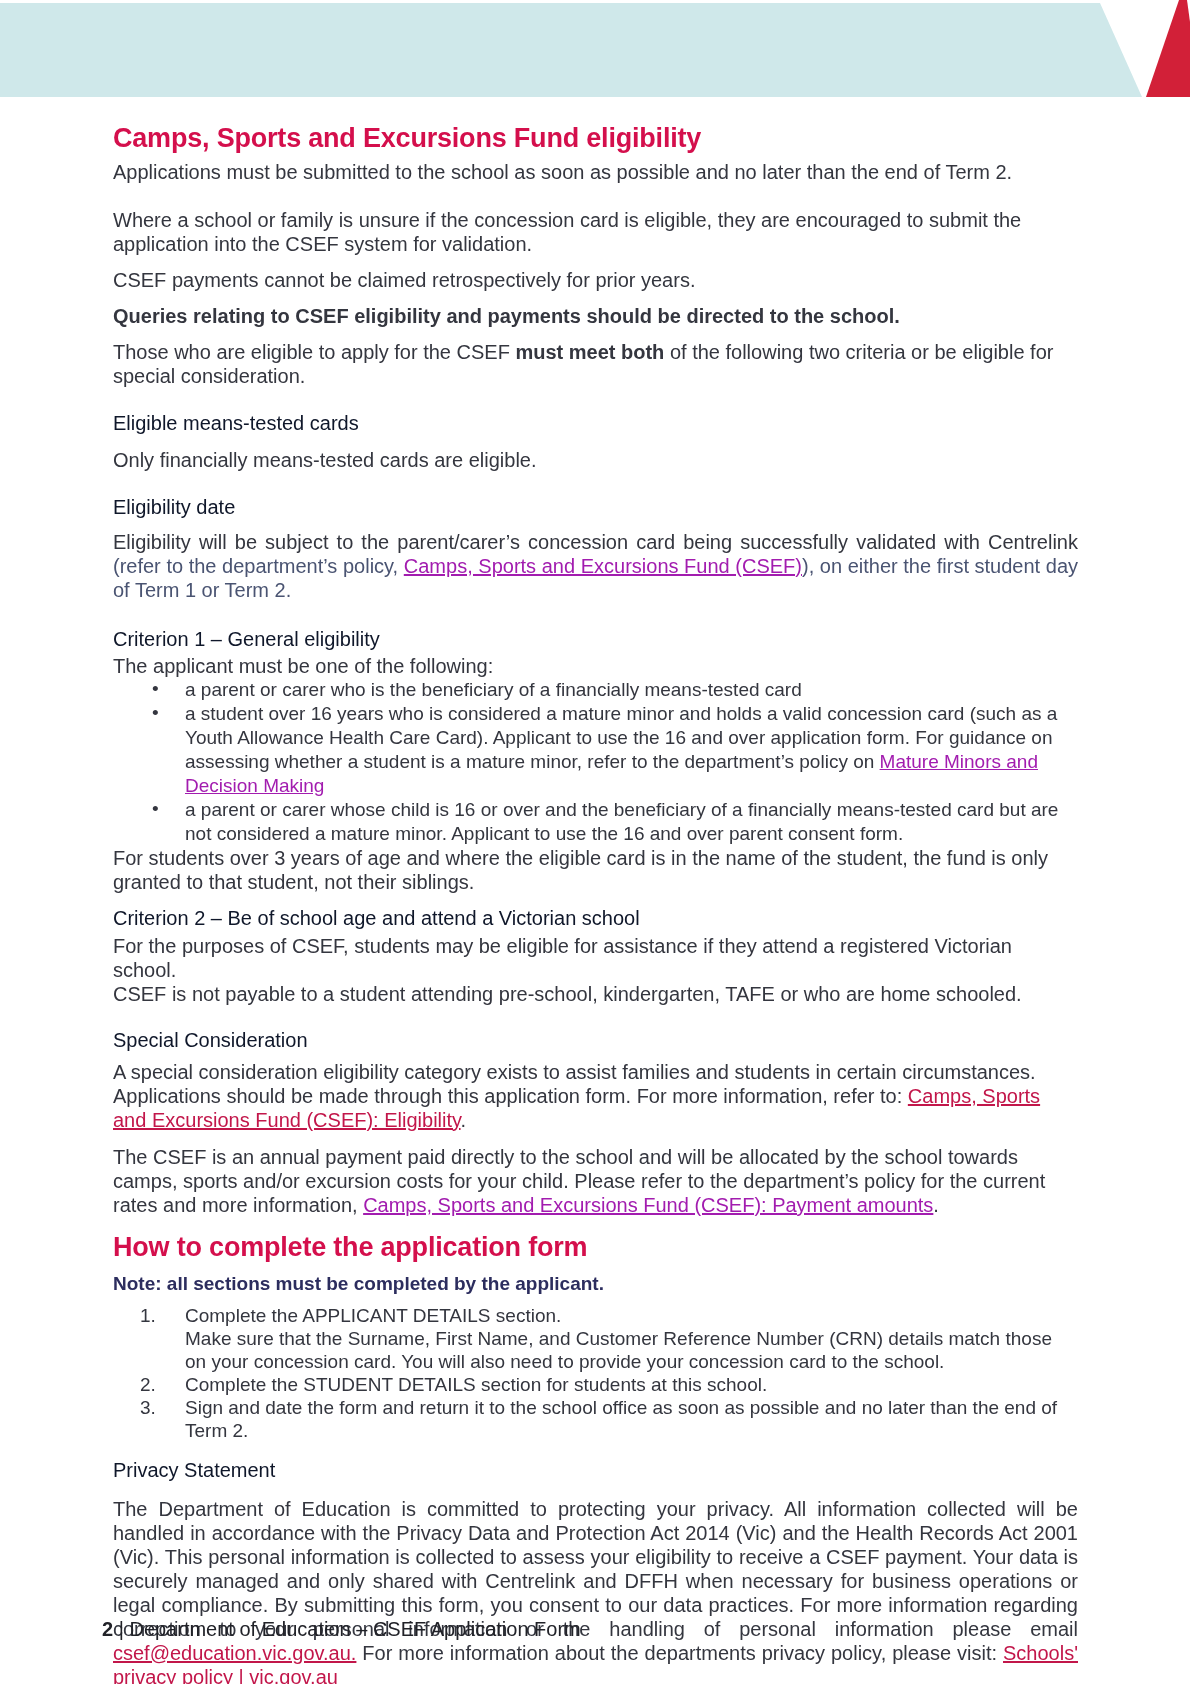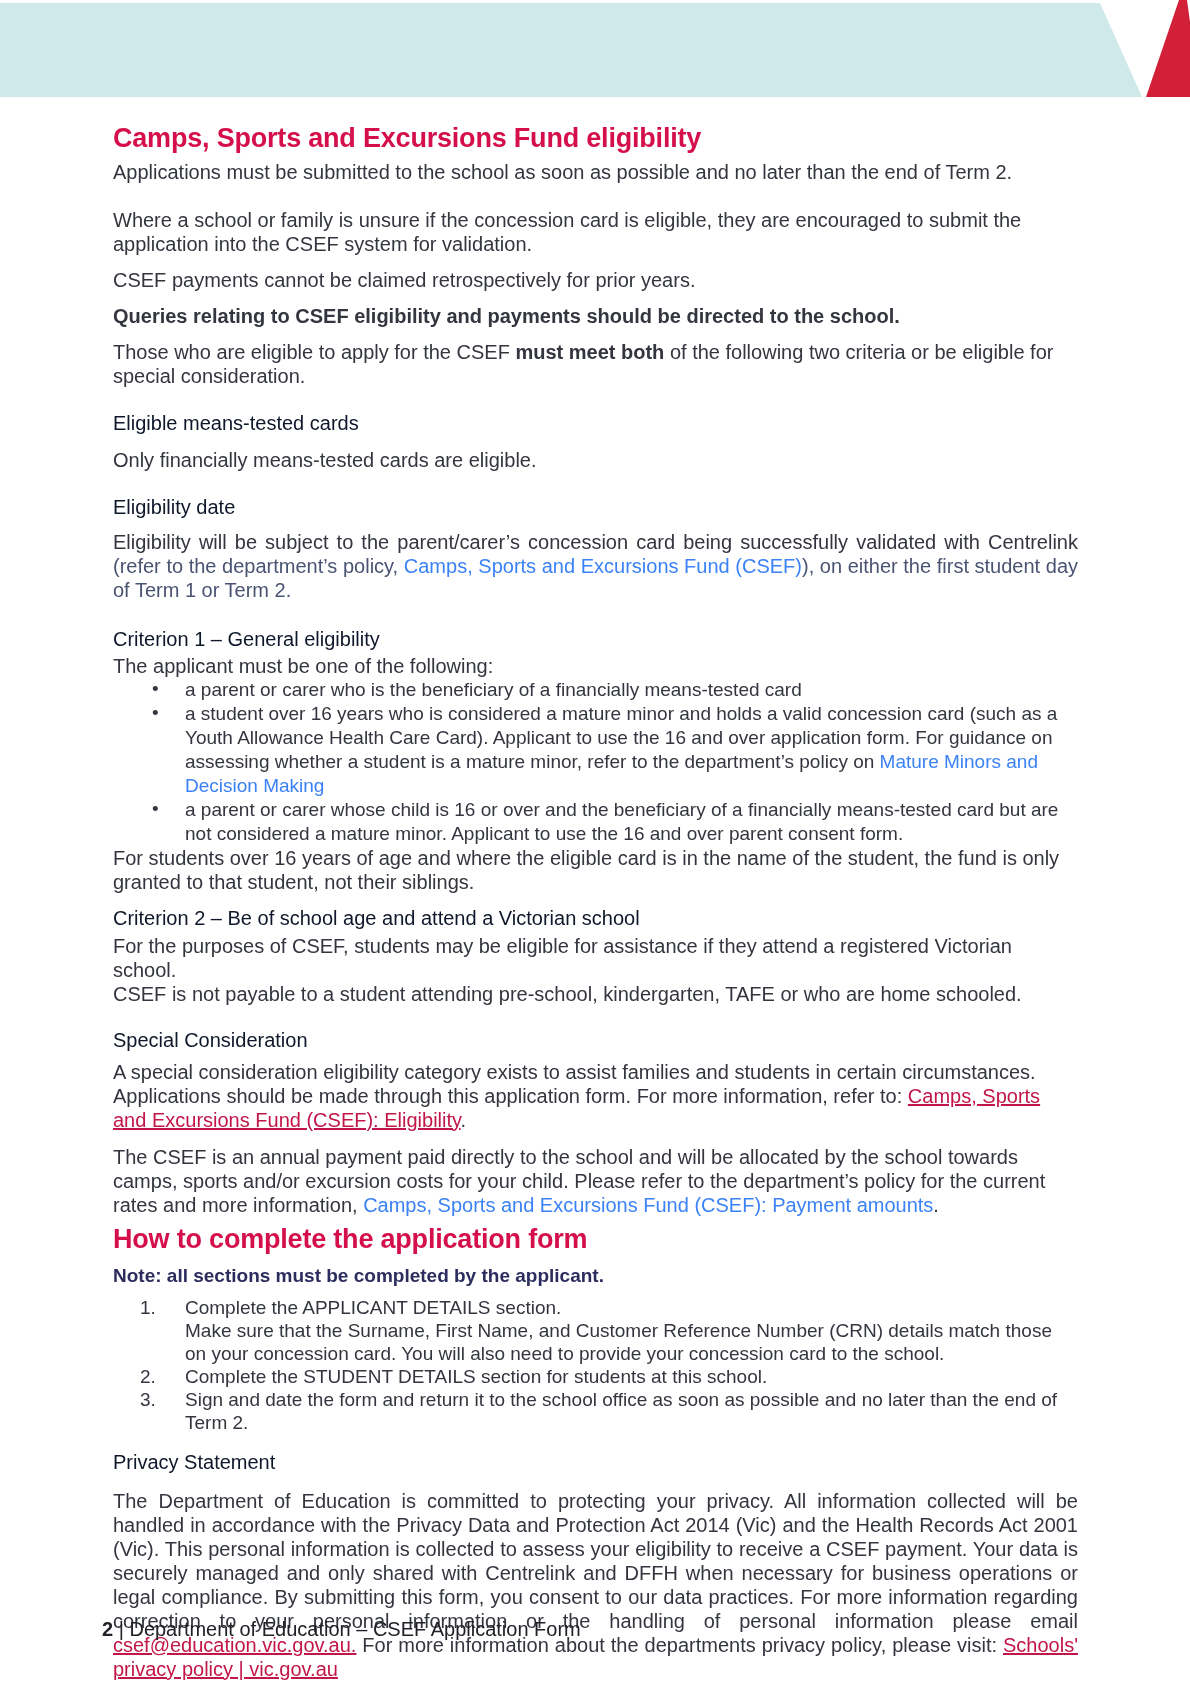--- a/index.html
+++ b/index.html
@@ -11,21 +11,21 @@
   }
   .hdr{position:absolute;top:0;left:0;display:block}
   .content{position:absolute;left:113px;top:123px;width:965px}
   h1{font-size:27px;line-height:30px;font-weight:700;color:#d40f4c;margin:0;letter-spacing:-0.2px}
   h2{font-size:20px;line-height:30px;font-weight:400;color:#0f172a;margin:0}
   p{font-size:20px;line-height:24px;margin:0}
   .j{text-align:justify}
   .b{font-weight:700}
   .u{}
   a{cursor:pointer}
-  .link-navy{color:#3b82f6;}
+  .link-navy{color:#a21caf;text-decoration:underline}
   .link-red{color:#c2164a;text-decoration:underline}
   .navy{color:#4a5472}
   .note{color:#2c2d5e;font-weight:700;font-size:19px;line-height:24px;margin:0}
   .li{position:relative;padding-left:72px;font-size:19px;line-height:24px}
   .li .mk{position:absolute;left:39px;top:-1px}
   .oli{position:relative;padding-left:72px;font-size:19px;line-height:23px}
   .oli .num{position:absolute;left:27px;top:0}
   .footer{position:absolute;left:102px;top:1618px;font-size:20px;line-height:22px;color:#212228}
 </style>
 </head>
@@ -70,34 +70,34 @@
     <div class="li">
       <span class="mk">•</span>
       <span>a student over 16 years who is considered a mature minor and holds a valid concession card (such as a Youth Allowance Health Care Card). Applicant to use the 16 and over application form. For guidance on assessing whether a student is a mature minor, refer to the department’s policy on </span><a class="link-navy">Mature Minors and Decision Making</a>
     </div>
     <div class="li">
       <span class="mk">•</span>
       <span>a parent or carer whose child is 16 or over and the beneficiary of a financially means-tested card but are not considered a mature minor. Applicant to use the 16 and over parent consent form.</span>
     </div>
   </div>
 
-  <p>For students over 16 years of age and where the eligible card is in the name of the student, the fund is only granted to that student, not their siblings.</p>
+  <p>For students over 3 years of age and where the eligible card is in the name of the student, the fund is only granted to that student, not their siblings.</p>
 
   <h2 style="margin-top:9px">Criterion 2 – Be of school age and attend a Victorian school</h2>
 
   <p style="margin-top:1px"><span>For the purposes of CSEF, students may be eligible for assistance if they attend a registered Victorian school.</span><br><span>CSEF is not payable to a student attending pre-school, kindergarten, TAFE or who are home schooled.</span></p>
 
   <h2 style="margin-top:19px">Special Consideration</h2>
 
   <p style="margin-top:5px"><span>A special consideration eligibility category exists to assist families and students in certain circumstances. Applications should be made through this application form. For more information, refer to: </span><a class="link-red">Camps, Sports and Excursions Fund (CSEF): Eligibility</a><span>.</span></p>
 
 
   <p style="margin-top:13px"><span>The CSEF is an annual payment paid directly to the school and will be allocated by the school towards camps, sports and/or excursion costs for your child. Please refer to the department’s policy for the current rates and more information, </span><a class="link-navy">Camps, Sports and Excursions Fund (CSEF): Payment amounts</a><span>.</span></p>
 
-  <h1 style="margin-top:7px">How to complete the application form</h1>
+  <h1 style="margin-top:15px">How to complete the application form</h1>
 
   <p class="note" style="margin-top:10px">Note: all sections must be completed by the applicant.</p>
 
   <div style="margin-top:8px">
     <div class="oli">
       <span class="num">1.</span>
       <span>Complete the APPLICANT DETAILS section.</span><br>
       <span>Make sure that the Surname, First Name, and Customer Reference Number (CRN) details match those on your concession card. You will also need to provide your concession card to the school.</span>
     </div>
     <div class="oli">

